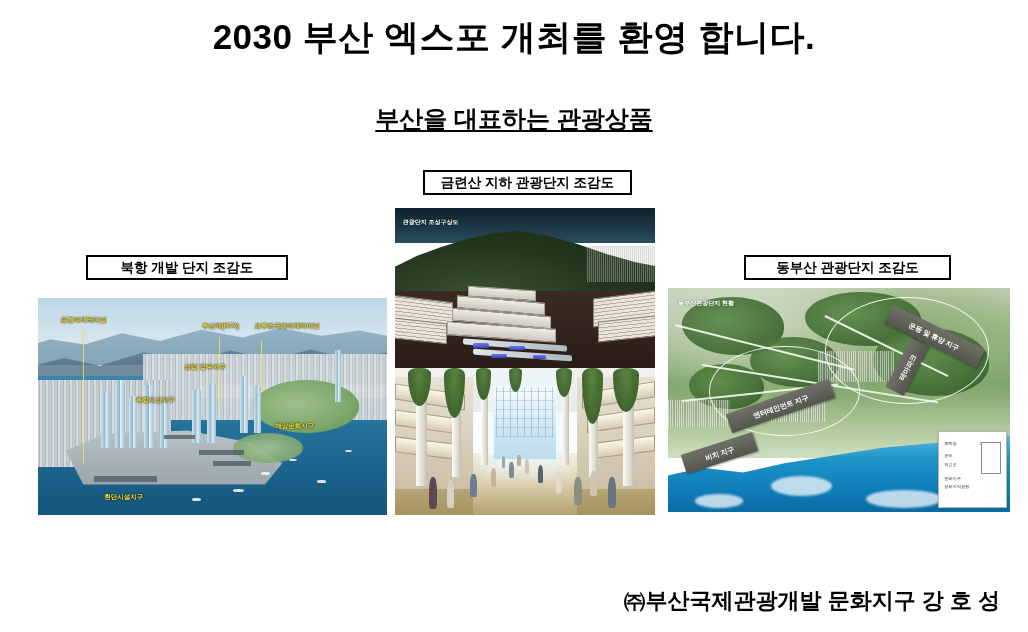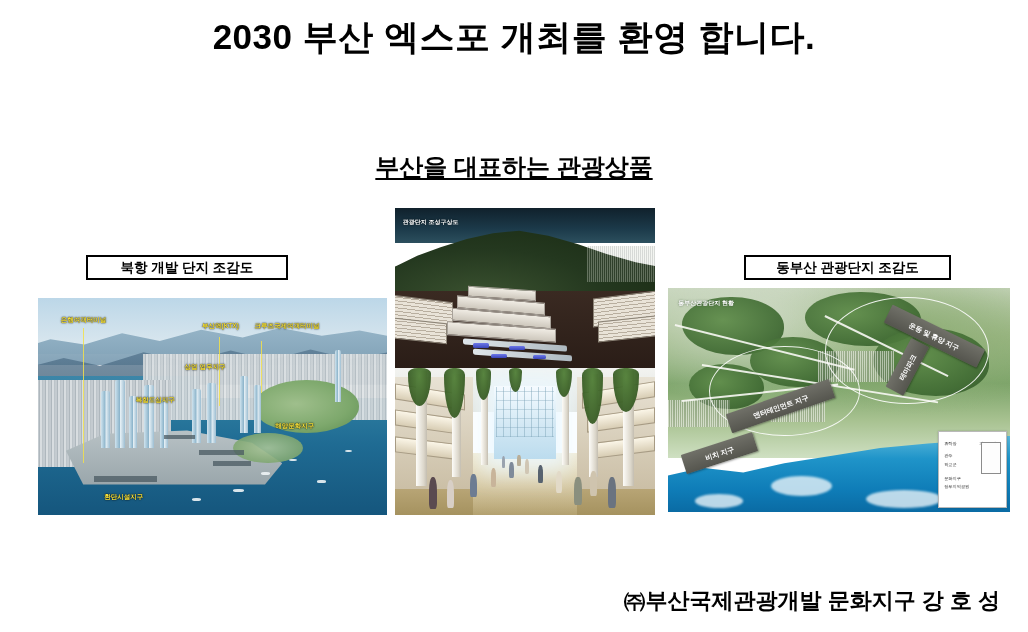--- a/index.html
+++ b/index.html
@@ -33,21 +33,20 @@
     position: absolute;
     left: 0; top: 103px;
     width: 1028px;
     text-align: center;
     font-size: 24px;
     font-weight: bold;
     color: #000000;
     text-decoration: underline;
     text-underline-offset: 3px;
     white-space: nowrap;
-    margin-top: 48px;
   }
 
   
   .caption {
     position: absolute;
     border: 2px solid #000000;
     background: #ffffff;
     font-size: 13.5px;
     font-weight: bold;
     color: #000000;
@@ -345,20 +344,21 @@
   }
 </style>
 </head>
 <body>
 
 <div id="slide">
 
   <div class="main-title">2030 부산 엑스포 개최를 환영 합니다.</div>
   <div class="sub-title">부산을 대표하는 관광상품</div>
 
+  <div class="caption" id="caption-center">금련산 지하 관광단지 조감도</div>
   <div class="caption" id="caption-right">동부산 관광단지 조감도</div>
   <div class="caption" id="caption-left">북항 개발 단지 조감도</div>
 
   <div class="photo" id="photo-left">
     <div class="sky"></div>
     <div class="mtn-far"></div>
     <div class="mtn-near"></div>
     <div class="water2"></div>
     <div class="water"></div>
     <div class="city-back"></div>

